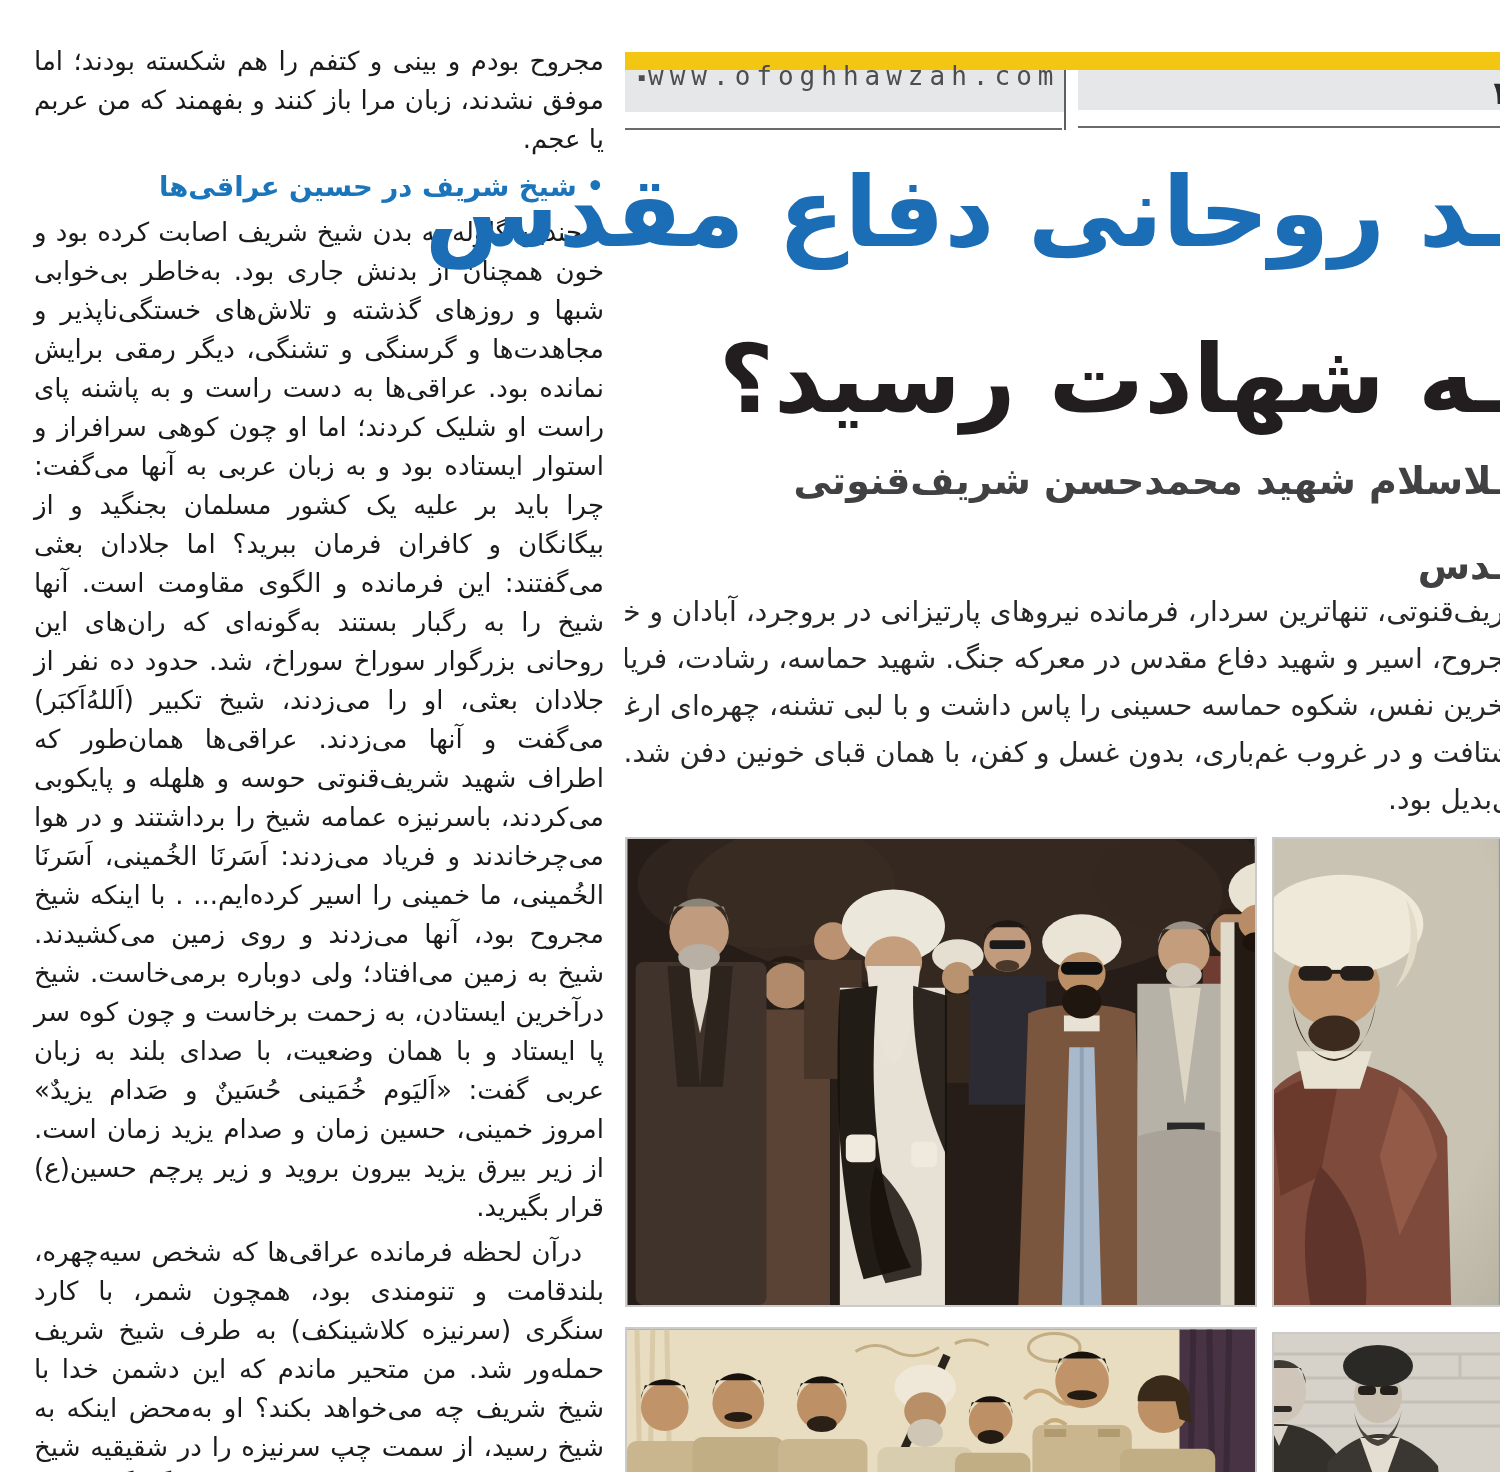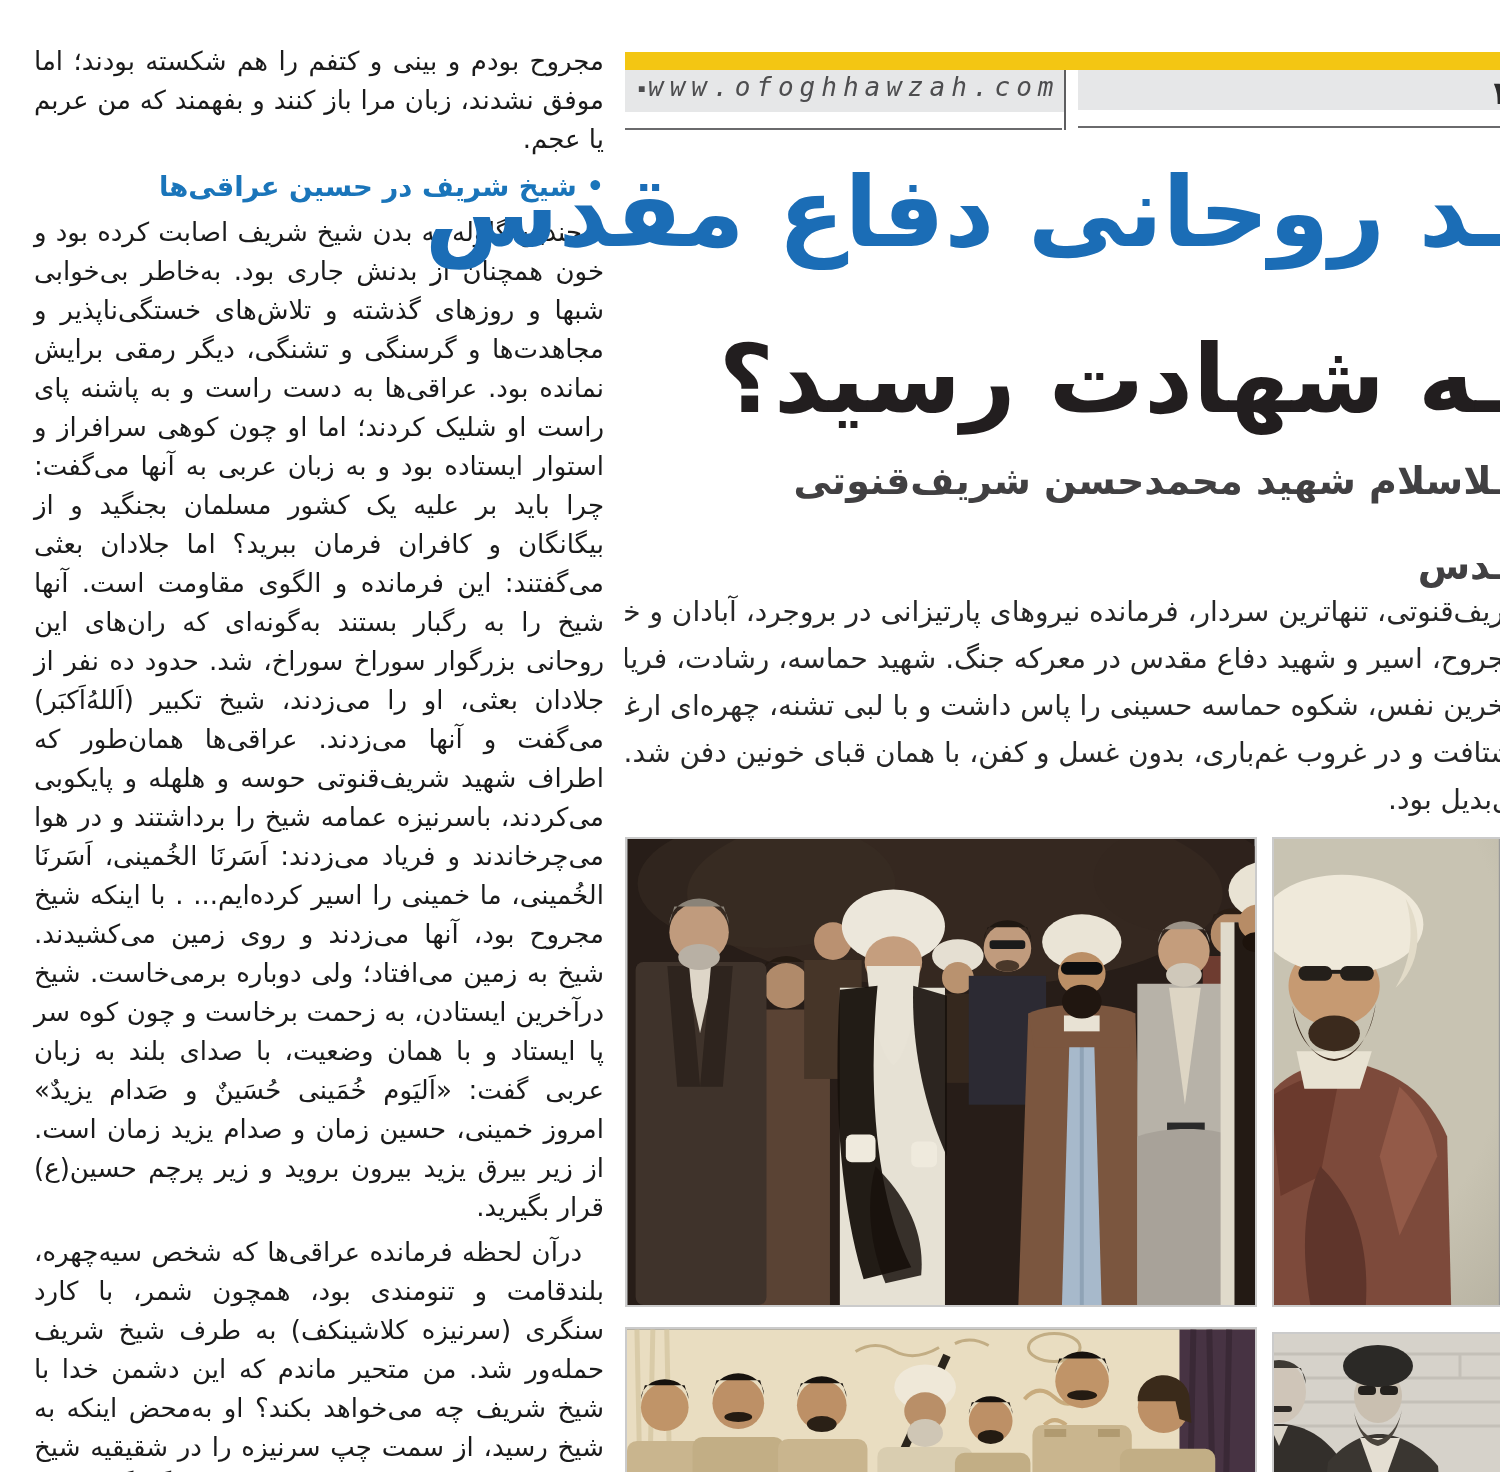--- a/index.html
+++ b/index.html
@@ -20,23 +20,23 @@
     text-align:right;
   }
   
   .yellow-bar{position:absolute;left:625px;top:52px;width:875px;height:18px;background:#f3c613;}
   .hdr-gray-left{position:absolute;left:625px;top:70px;width:440px;height:42px;background:#e6e7e8;}
   .hdr-gray-right{position:absolute;left:1078px;top:70px;width:422px;height:40px;background:#e6e7e8;}
   .hdr-vline{position:absolute;left:1064px;top:70px;width:2px;height:60px;background:#5e5e60;}
   .hdr-hline-left{position:absolute;left:625px;top:128px;width:437px;height:2px;background:#6a6a6c;}
   .hdr-hline-right{position:absolute;left:1078px;top:126px;width:422px;height:2px;background:#6a6a6c;}
   .url-box{
-    position:absolute;left:637px;top:72px;width:420px;height:32px;direction:ltr;
+    position:absolute;left:637px;top:61px;width:420px;height:32px;direction:ltr;
     font-family:"DejaVu Sans Mono",monospace;font-size:26px;letter-spacing:6px;
-    color:#4d4d4f;white-space:nowrap;font-style:italic;
+    color:#4d4d4f;white-space:nowrap;
   }
   .url-box .sq{font-size:15px;vertical-align:3px;letter-spacing:2px;color:#4d4d4f;}
   .pagenum-box{
     position:absolute;left:1078px;top:74px;width:422px;height:36px;overflow:hidden;
   }
   .pagenum-box span{
     position:absolute;right:-13px;top:0;font-size:32px;font-weight:bold;color:#2b2b2b;
     font-family:"DejaVu Sans",sans-serif;
   }
   

